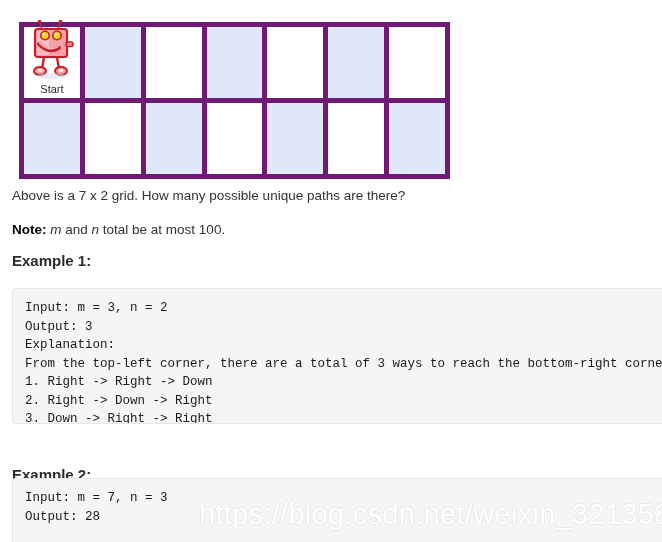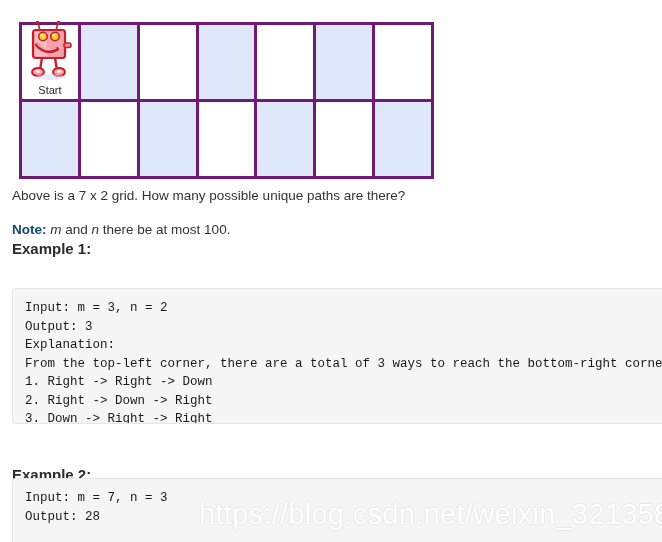--- a/index.html
+++ b/index.html
@@ -26,21 +26,21 @@
   }
   #grid-table {
     border-collapse: collapse;
     width: 391px;
     height: 157px;
     table-layout: fixed;
   }
   #grid-table td {
     width: 55.85px;
     height: 52.3px;
-    border: 3px solid #701a75;
+    border: 5px solid #701a75;
     padding: 0;
     position: relative;
     vertical-align: bottom;
   }
   td.cell-blue { background: #dfe8fa; }
   td.cell-white { background: #ffffff; }
 
   .marker-label {
     position: absolute;
     left: 0;
@@ -75,34 +75,34 @@
   
   .prose {
     position: absolute;
     left: 12px;
     font-size: 13.5px;
     line-height: 18px;
     color: #333333;
   }
   #grid-caption { top: 187px; }
   #note-line { top: 221px; }
-  #note-line .note-bold { font-weight: bold; color: #0c4a6e; margin-top: 24px; }
+  #note-line .note-bold { font-weight: bold; color: #000000; margin-top: 24px; }
   .ital { font-style: italic; }
 
   h3.example-heading {
     position: absolute;
     left: 12px;
     margin: 0;
     font-size: 15px;
     line-height: 18px;
     font-weight: bold;
     color: #2b2b2b;
     font-family: "Liberation Sans", sans-serif;
   }
-  #example-1-heading { top: 240px; }
+  #example-1-heading { top: 252px; }
   #example-2-heading { top: 446px; margin-top: 20px; }
 
   pre.code-block {
     position: absolute;
     left: 12px;
     margin: 0;
     background: #f5f5f5;
     border: 1px solid #e6e6e6;
     border-radius: 3px;
     box-sizing: border-box;
@@ -199,21 +199,21 @@
         <td class="cell-blue"></td>
         <td class="cell-white"></td>
         <td class="cell-blue"></td>
       </tr>
     </tbody>
   </table>
 </div>
 
 <div class="prose" id="grid-caption">Above is a 7 x 2 grid. How many possible unique paths are there?</div>
 
-<div class="prose" id="note-line"><span class="note-bold">Note:</span><span>&nbsp;</span><span class="ital">m</span><span> and </span><span class="ital">n</span><span> there be at most 100.</span></div>
+<div class="prose" id="note-line"><span class="note-bold">Note:</span><span>&nbsp;</span><span class="ital">m</span><span> and </span><span class="ital">n</span><span> total be at most 100.</span></div>
 
 <h3 class="example-heading" id="example-1-heading">Example 1:</h3>
 <pre class="code-block" id="example-1-code">Input: m = 3, n = 2
 Output: 3
 Explanation:
 From the top-left corner, there are a total of 3 ways to reach the bottom-right corner:
 1. Right -&gt; Right -&gt; Down
 2. Right -&gt; Down -&gt; Right
 3. Down -&gt; Right -&gt; Right</pre>
 

